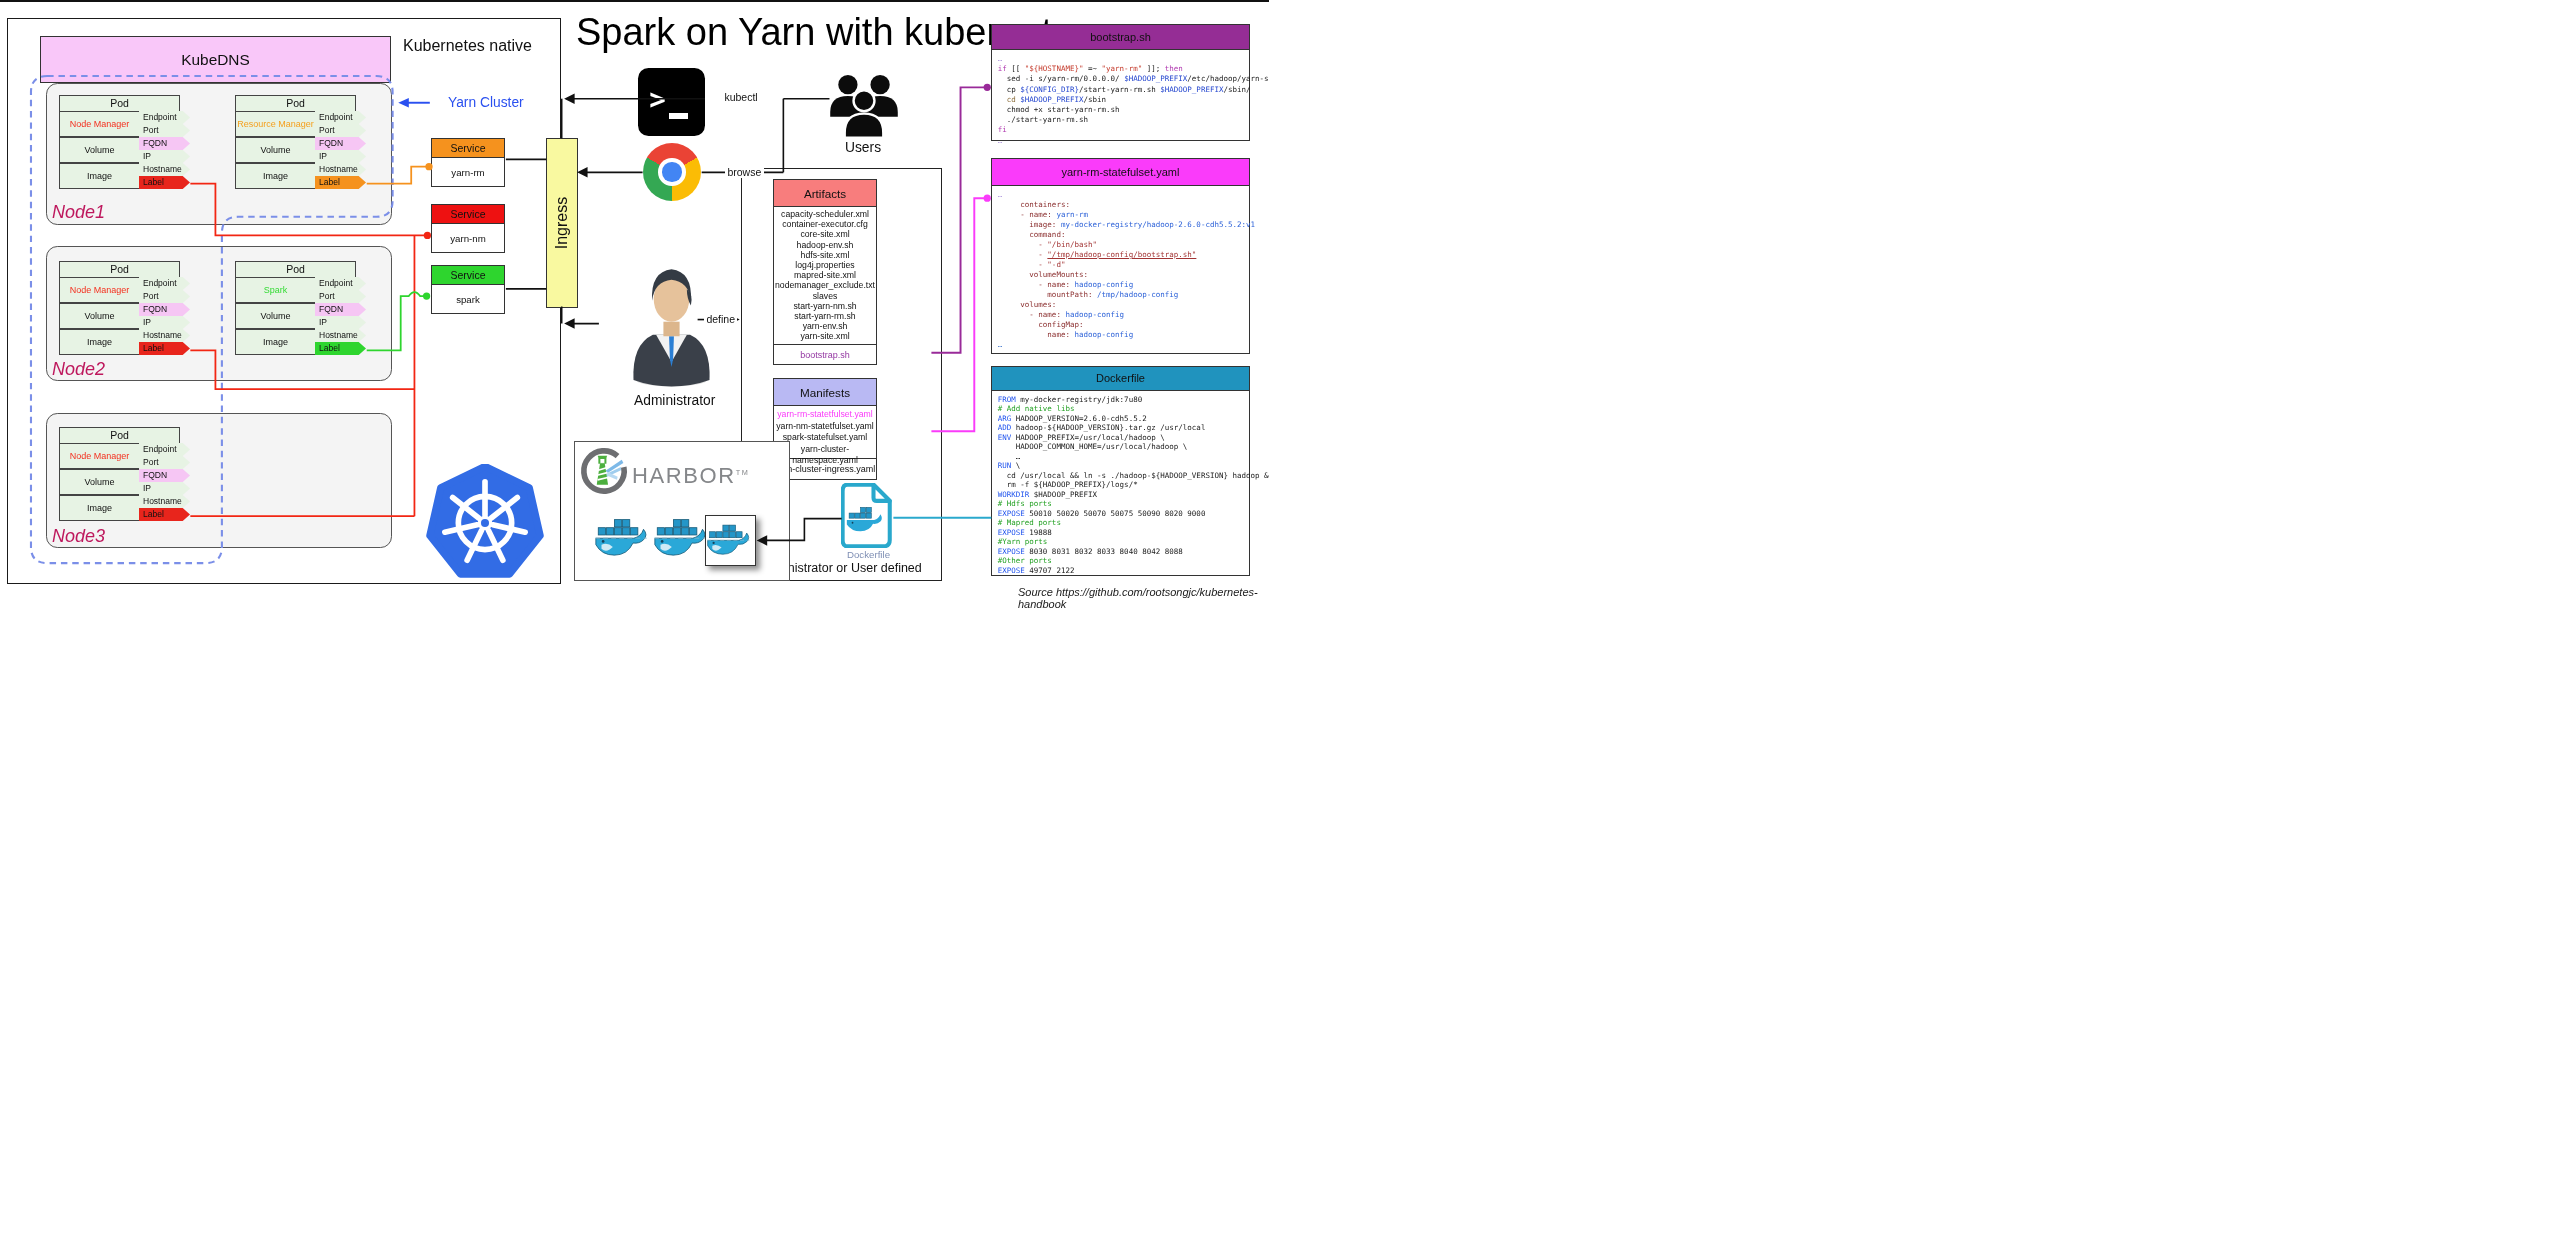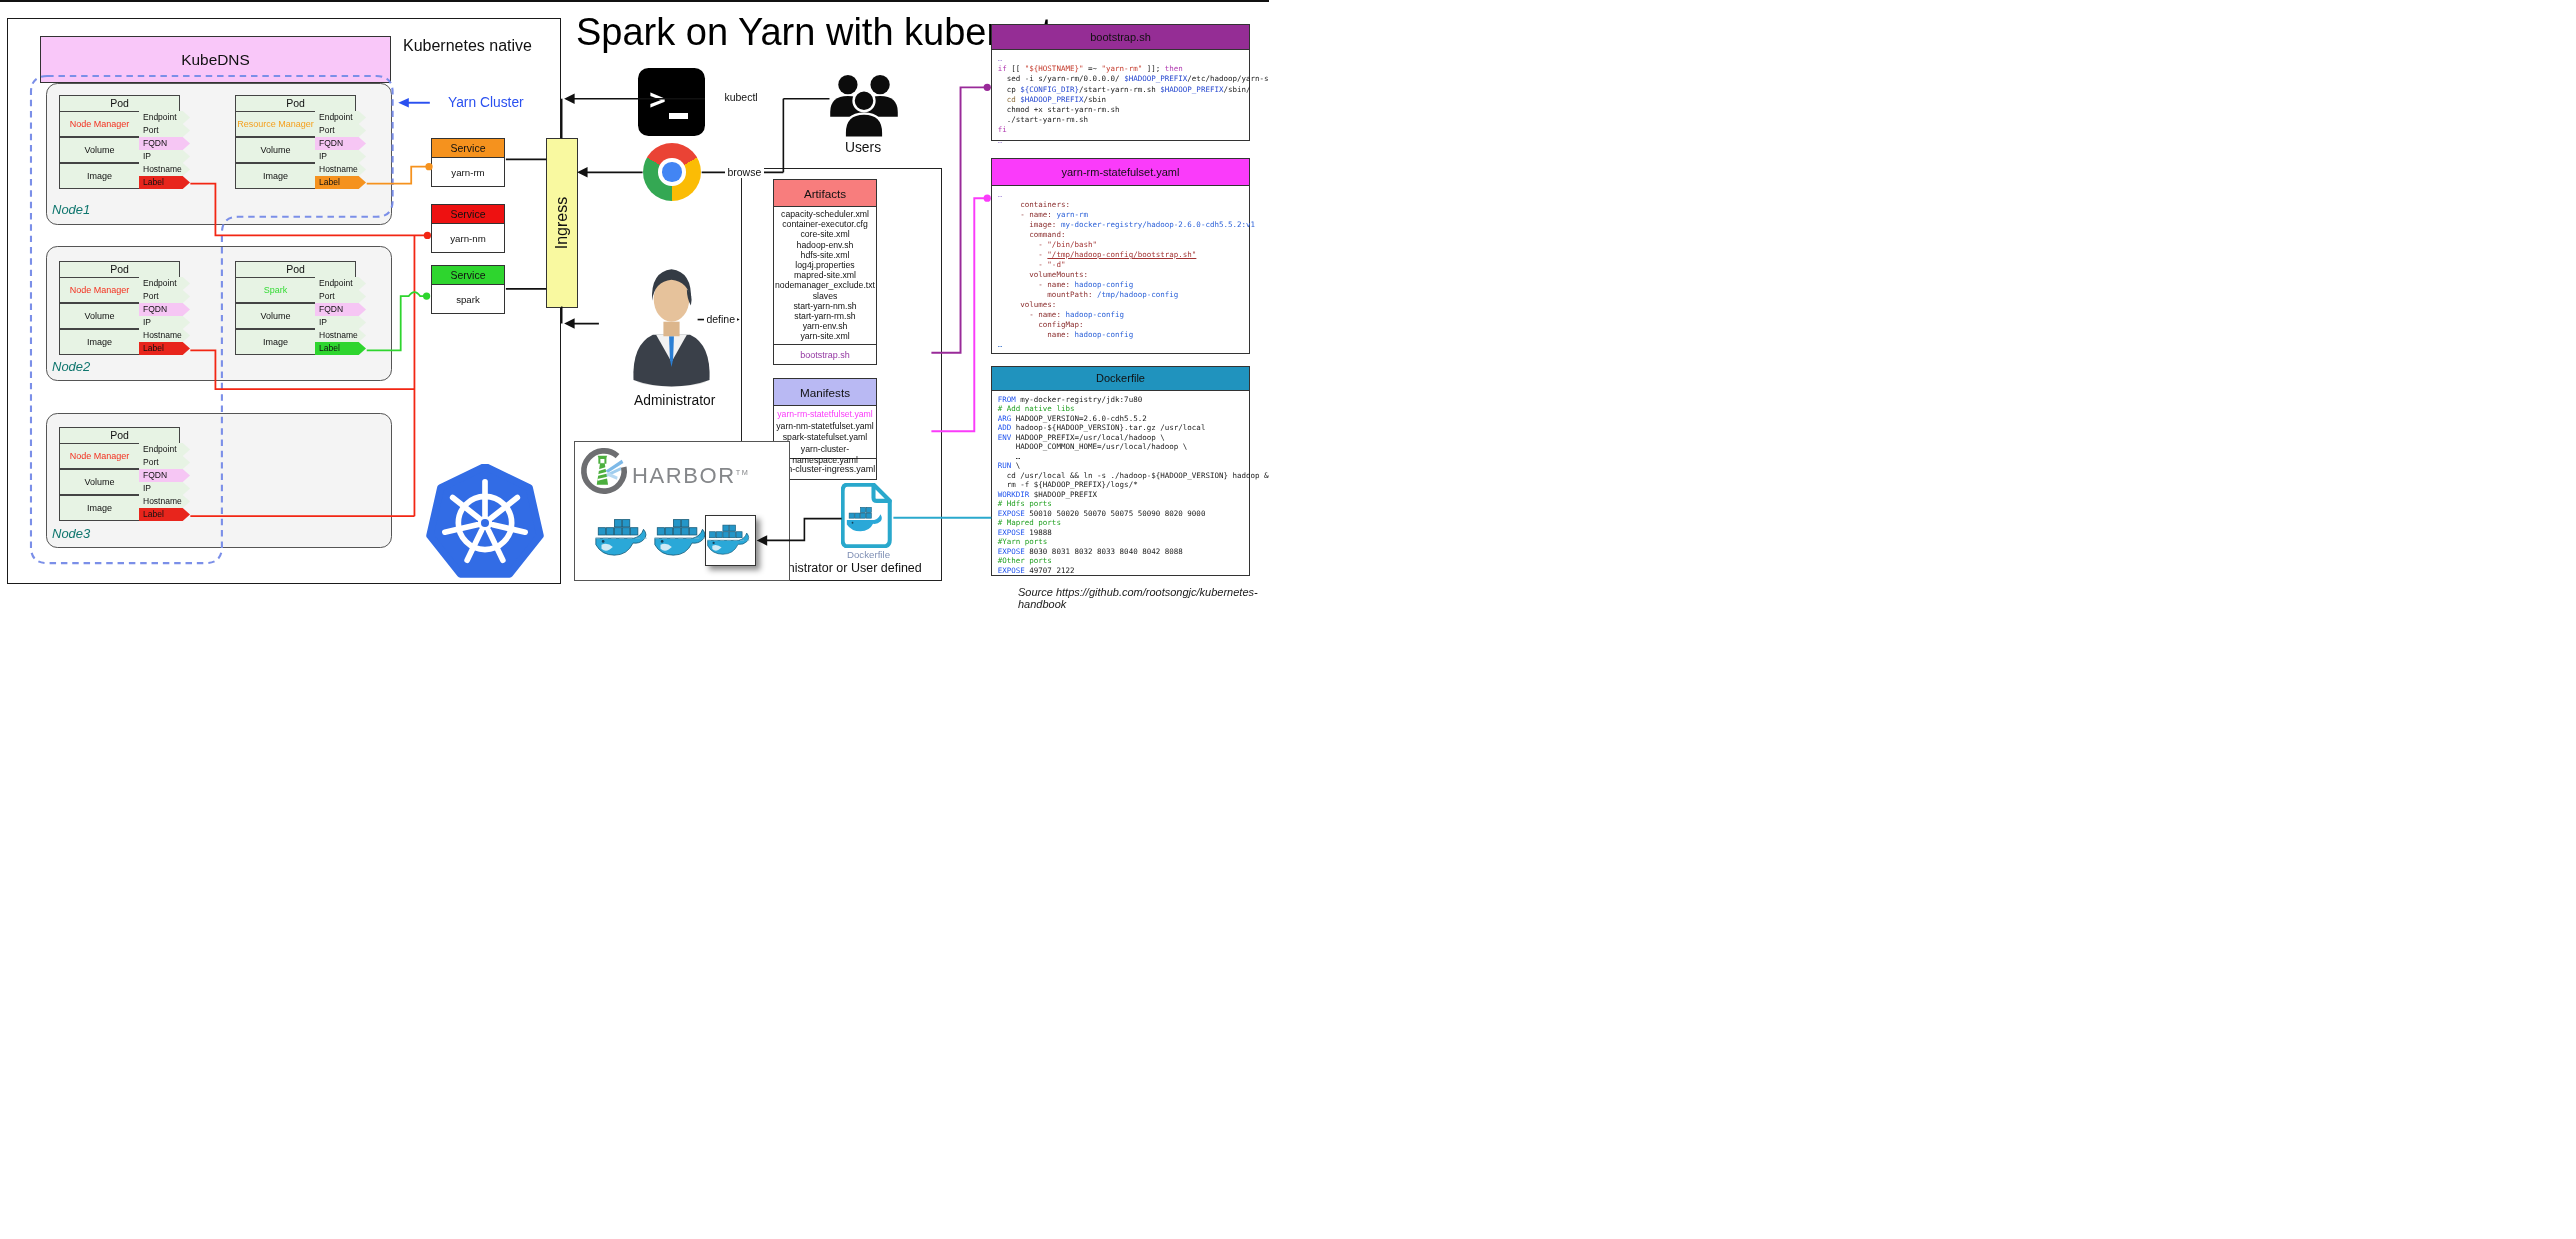--- a/index.html
+++ b/index.html
@@ -6,21 +6,21 @@
   #canvas{position:relative;width:1269px;height:610px;background:#fff;overflow:hidden;
           font-family:"Liberation Sans",sans-serif;color:#111;}
   .abs{position:absolute;}
   .box{position:absolute;background:#fff;border:1.2px solid #333;box-sizing:border-box;}
   
   #cluster{left:7.3px;top:18px;width:554px;height:566px;border:1.6px solid #1a1a1a;background:#fff;}
   #kubedns{left:40px;top:36px;width:349px;height:45px;background:#f9c7f9;border:1.2px solid #333;
            display:flex;align-items:center;justify-content:center;font-size:15.4px;}
   .cluster-label{left:403px;top:37px;font-size:16px;}
   .node{position:absolute;background:#f4f4f4;border:1.2px solid #555;border-radius:11.3px;box-sizing:border-box;}
-  .node-label{position:absolute;font-style:italic;font-size:13px;color:#0f766e;}
+  .node-label{position:absolute;font-style:italic;font-size:18px;color:#be185d;}
   
   .pod{position:absolute;width:146px;height:95px;}
   .pod-h{position:absolute;left:0;top:0;width:121px;height:17px;background:#e7f3e4;border:0.8px solid #444;
          box-sizing:border-box;text-align:center;font-size:10.5px;line-height:15.4px;}
   .pod-c{position:absolute;left:0;width:81px;height:26px;background:#e7f3e4;border:0.8px solid #444;
          box-sizing:border-box;display:flex;align-items:center;justify-content:center;font-size:9px;text-align:center;}
   .tags{position:absolute;left:80px;top:16px;width:58px;}
   .tag{width:51px;height:13px;background:#e7f3e4;font-size:8.5px;line-height:13px;padding-left:4px;
        box-sizing:border-box;clip-path:polygon(0 0,calc(100% - 7.3px) 0,100% 50%,calc(100% - 7.3px) 100%,0 100%);
        filter:drop-shadow(0 0 0.6px #333) drop-shadow(0 0 0.6px #333);}

